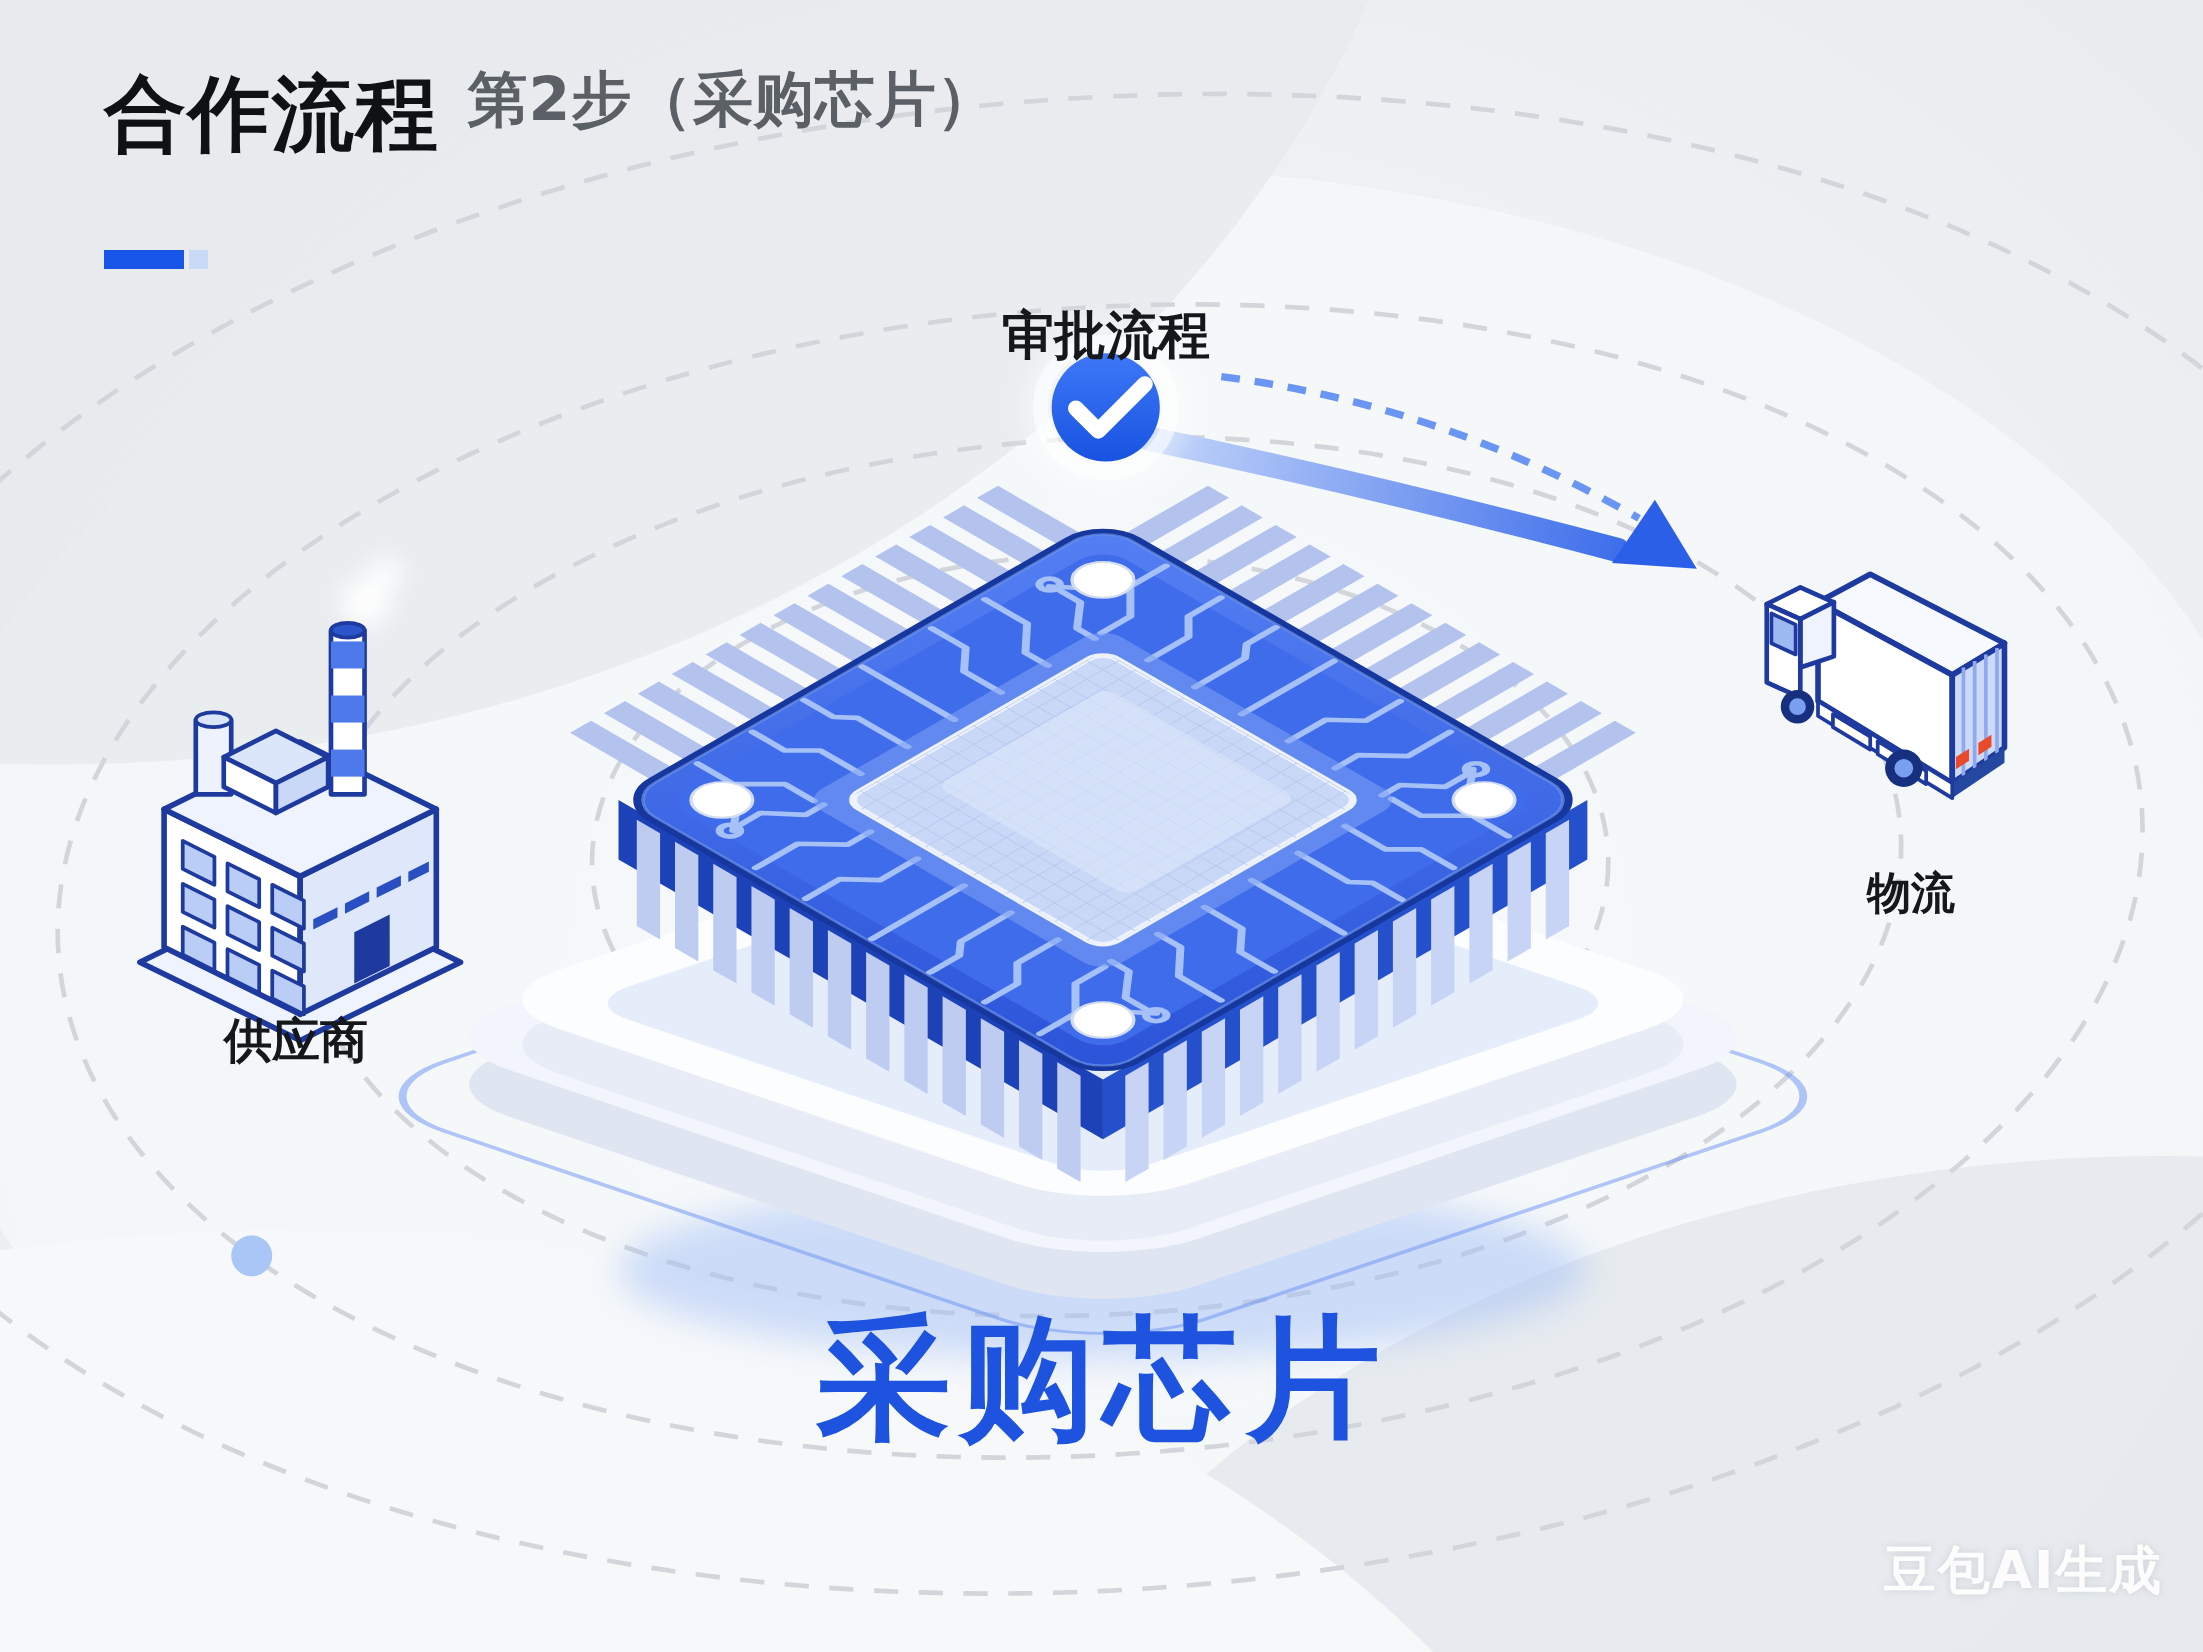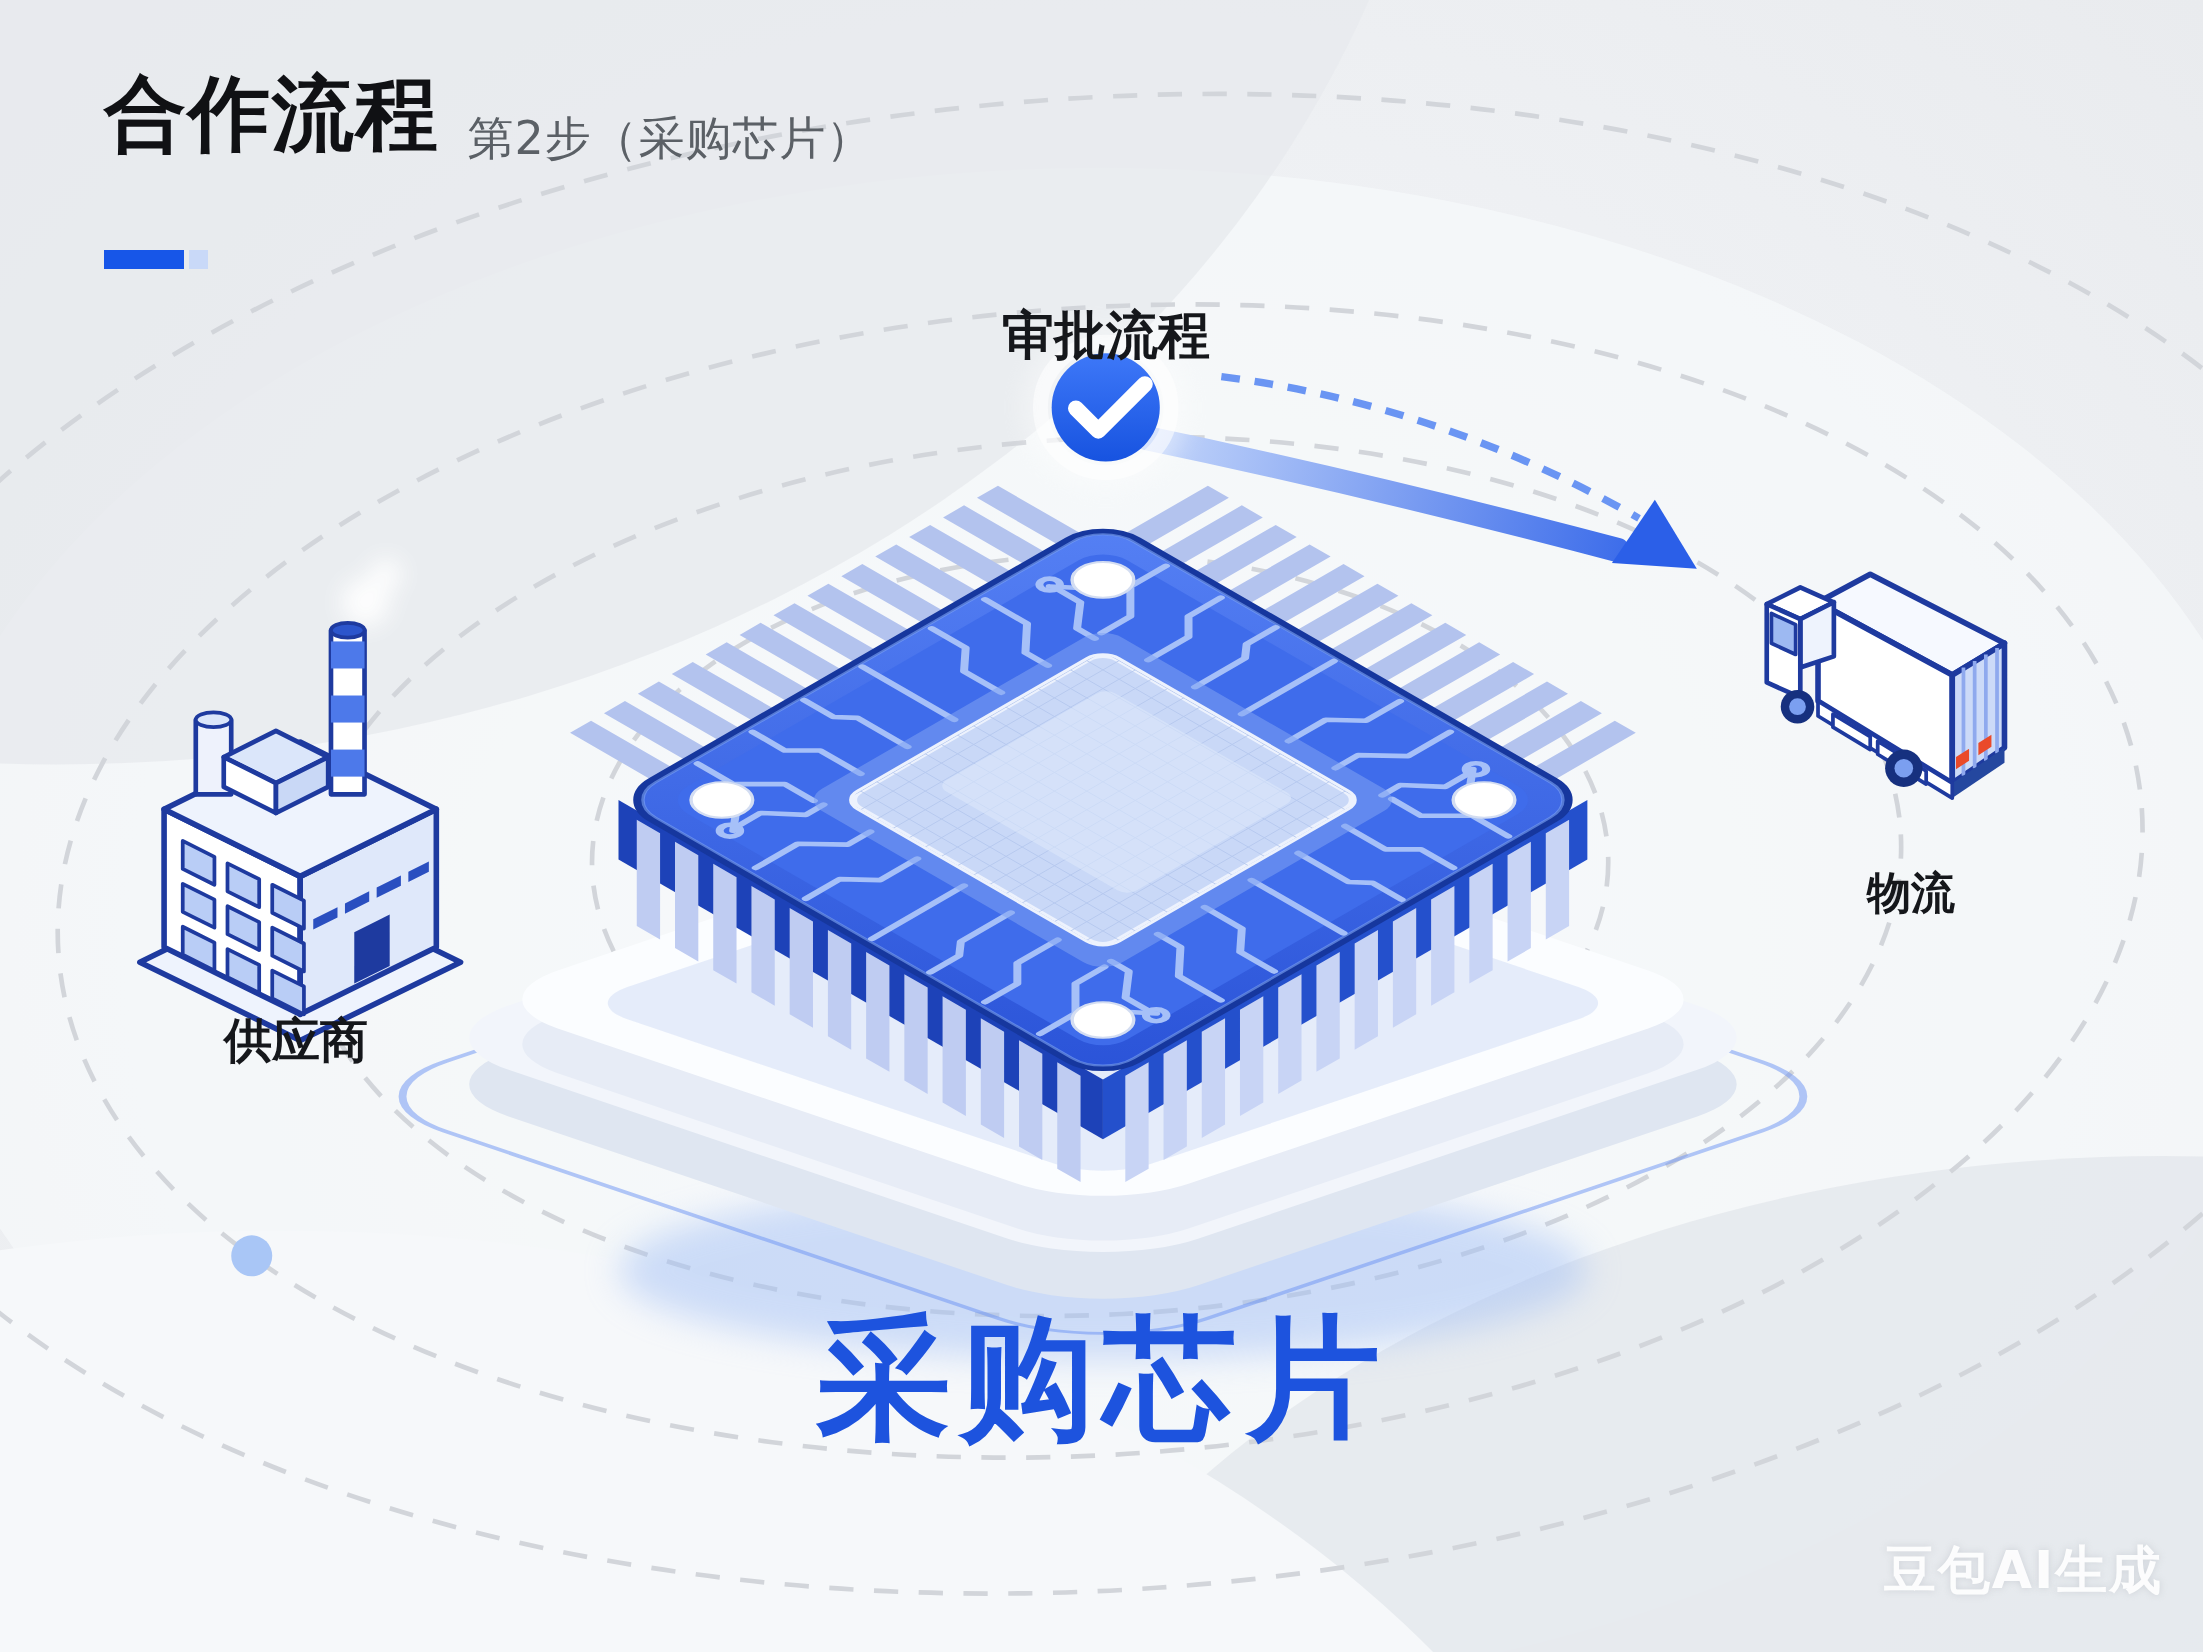--- a/index.html
+++ b/index.html
@@ -3,23 +3,23 @@
 <meta charset="utf-8">
 <style>
   html,body{margin:0;padding:0;}
   body{font-family:"DejaVu Sans","Liberation Sans",sans-serif;}
   #canvas{
     position:relative;width:2204px;height:1653px;overflow:hidden;
     background:radial-gradient(ellipse at 50% 58%, #f7f9fb 0%, #eff1f4 55%, #e9ebee 100%);
   }
   .abs{position:absolute;}
   #scene{left:0;top:0;width:2204px;height:1653px;}
-  .header{left:104px;top:60px;display:flex;align-items:flex-end;gap:28px;white-space:nowrap;}
+  .header{left:104px;top:60px;display:flex;align-items:flex-start;gap:28px;white-space:nowrap;}
   .title{font-size:82px;font-weight:900;color:#101114;letter-spacing:1.9px;}
-  .subtitle{font-size:46px;font-weight:400;color:#5b6066;letter-spacing:0.9px;}
+  .subtitle{font-size:60px;font-weight:700;color:#5b6066;letter-spacing:0.9px;}
   .accent-bar{left:104px;top:250px;width:80px;height:18.6px;background:#1756e8;}
   .accent-square{left:189px;top:250px;width:18.6px;height:18.6px;background:#c9d9f8;}
   .label{color:#15171b;font-weight:700;white-space:nowrap;transform:translateX(-50%);margin-top:36px;}
   .approval{left:1106px;top:265px;font-size:52px;}
   .supplier{left:296px;top:973px;font-size:48px;}
   .logistics{left:1911px;top:828px;font-size:44px;}
   .caption{left:1103px;top:1290px;font-size:134px;font-weight:900;color:#1d53de;
            letter-spacing:9.3px;transform:translateX(-50%);white-space:nowrap;}
   .watermark{right:41px;top:1536px;font-size:52px;font-weight:800;
              color:rgba(255,255,255,0.92);letter-spacing:1.9px;white-space:nowrap;

